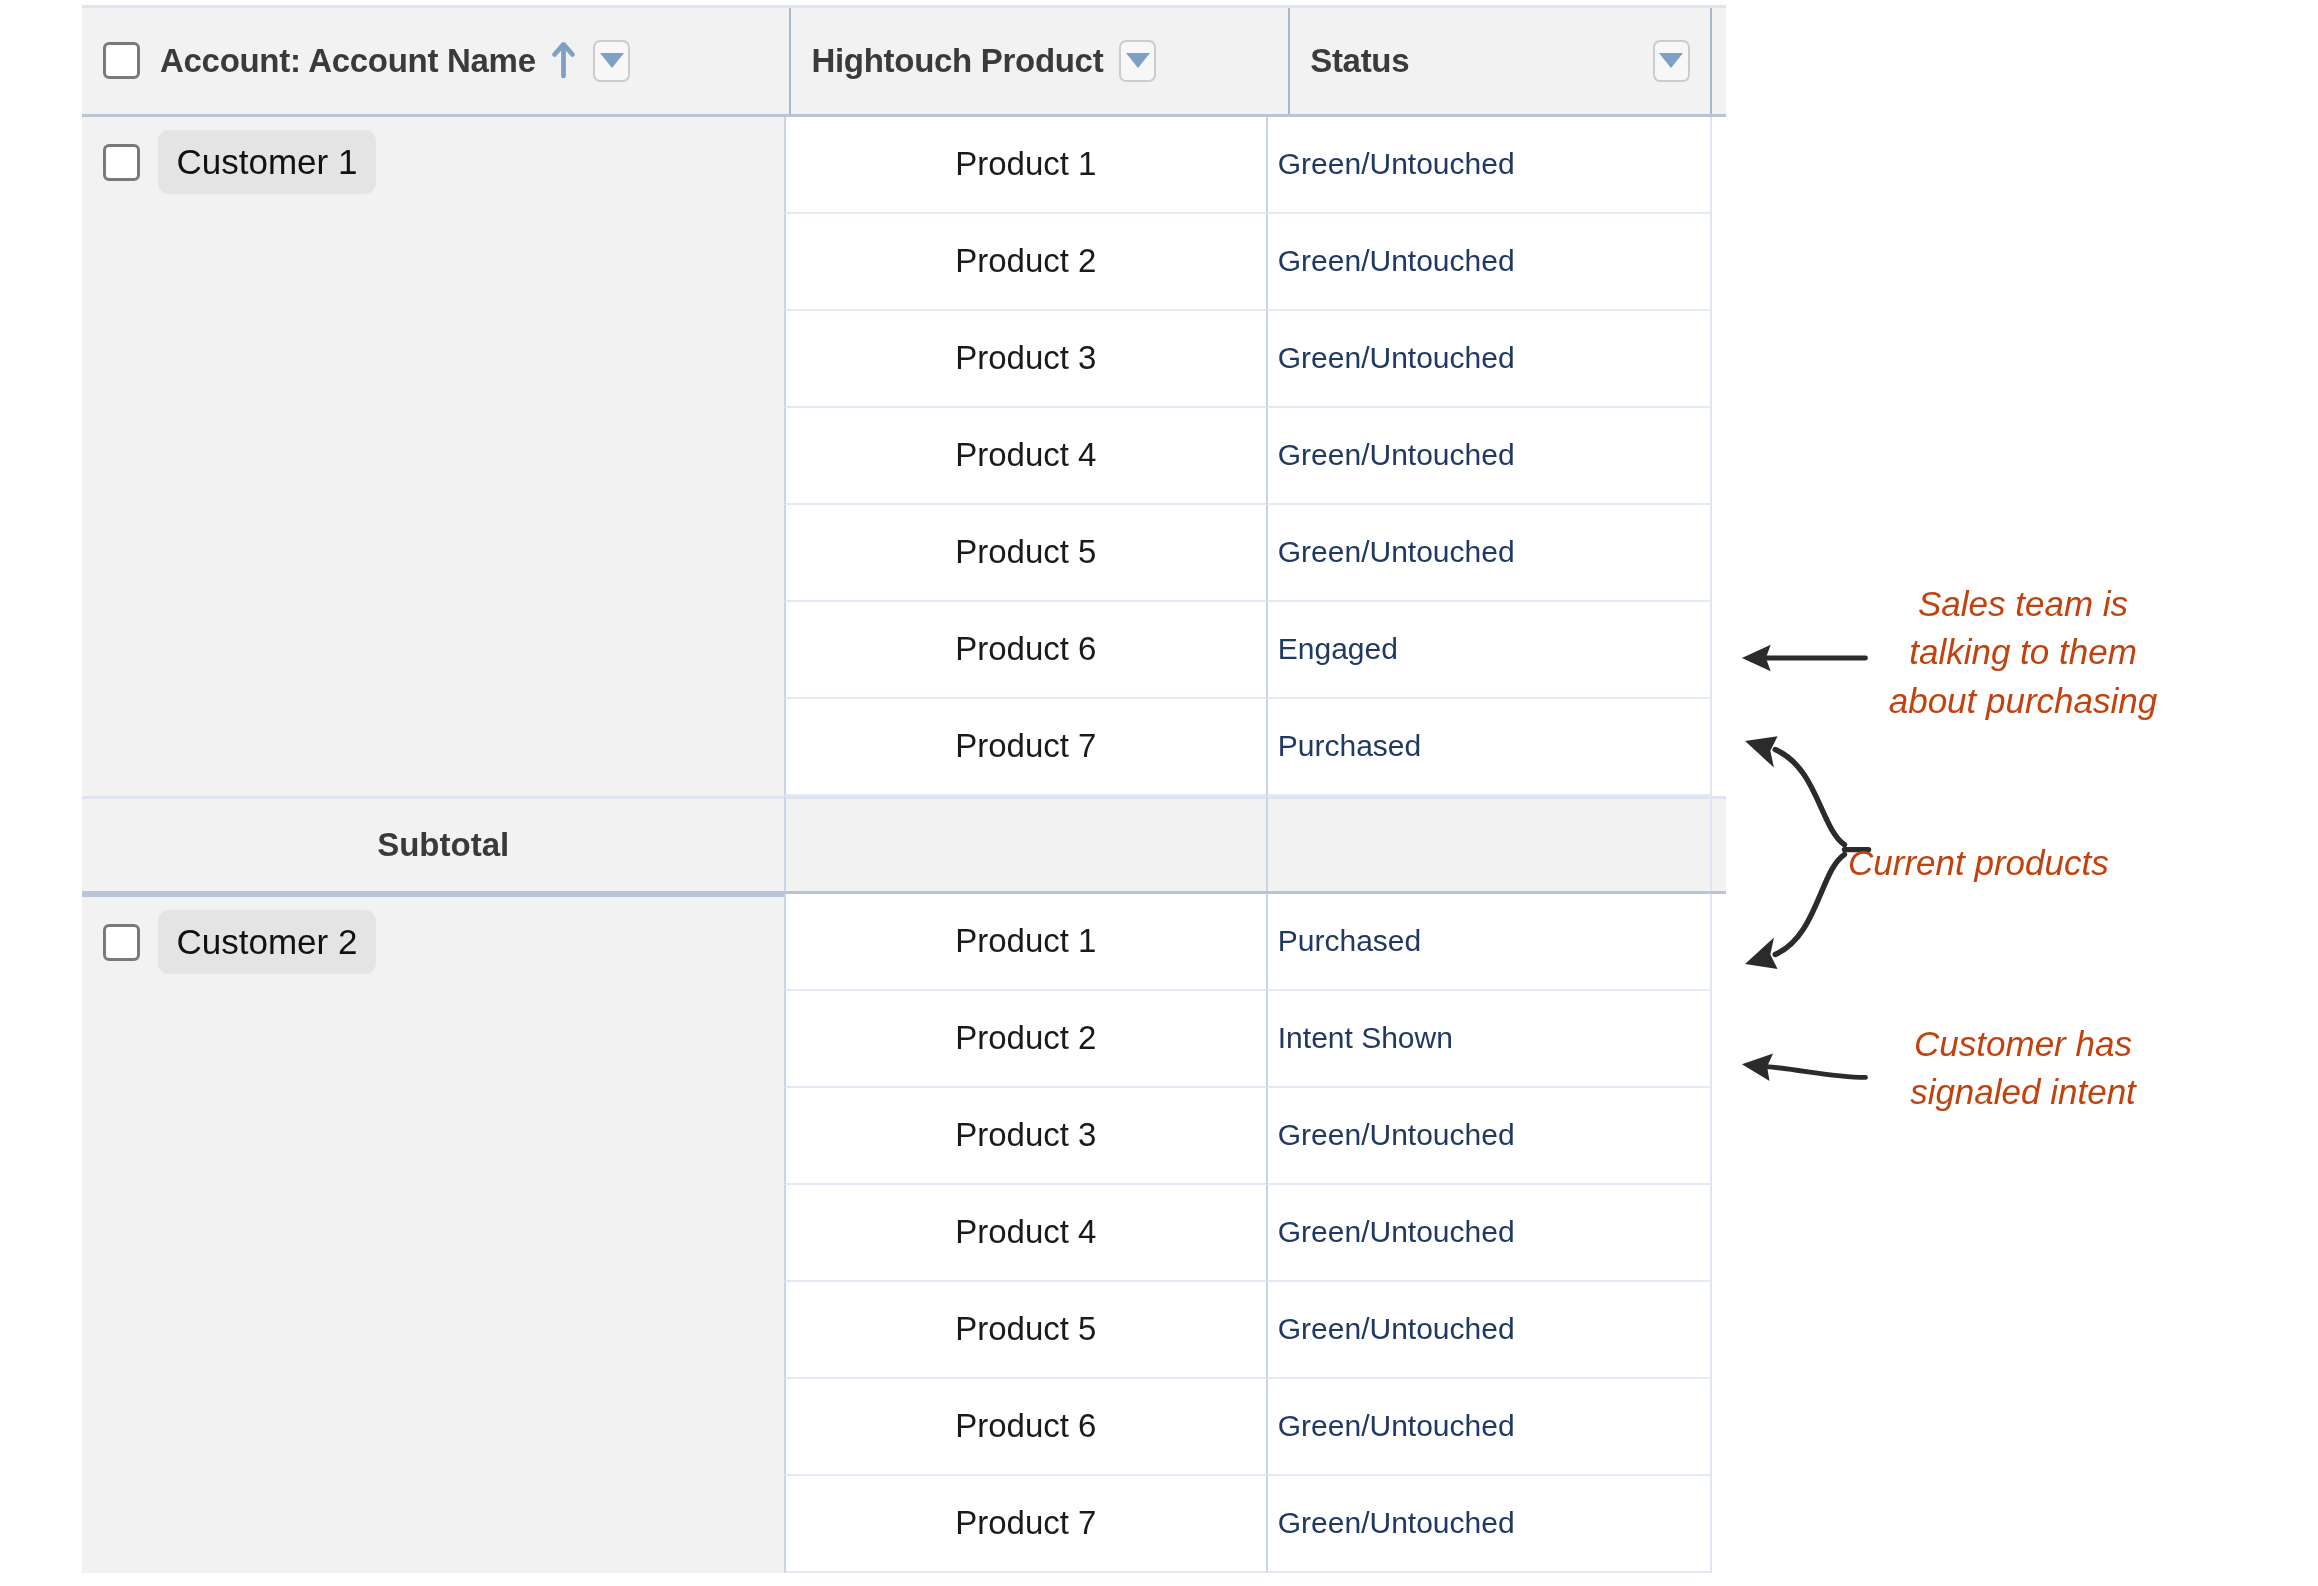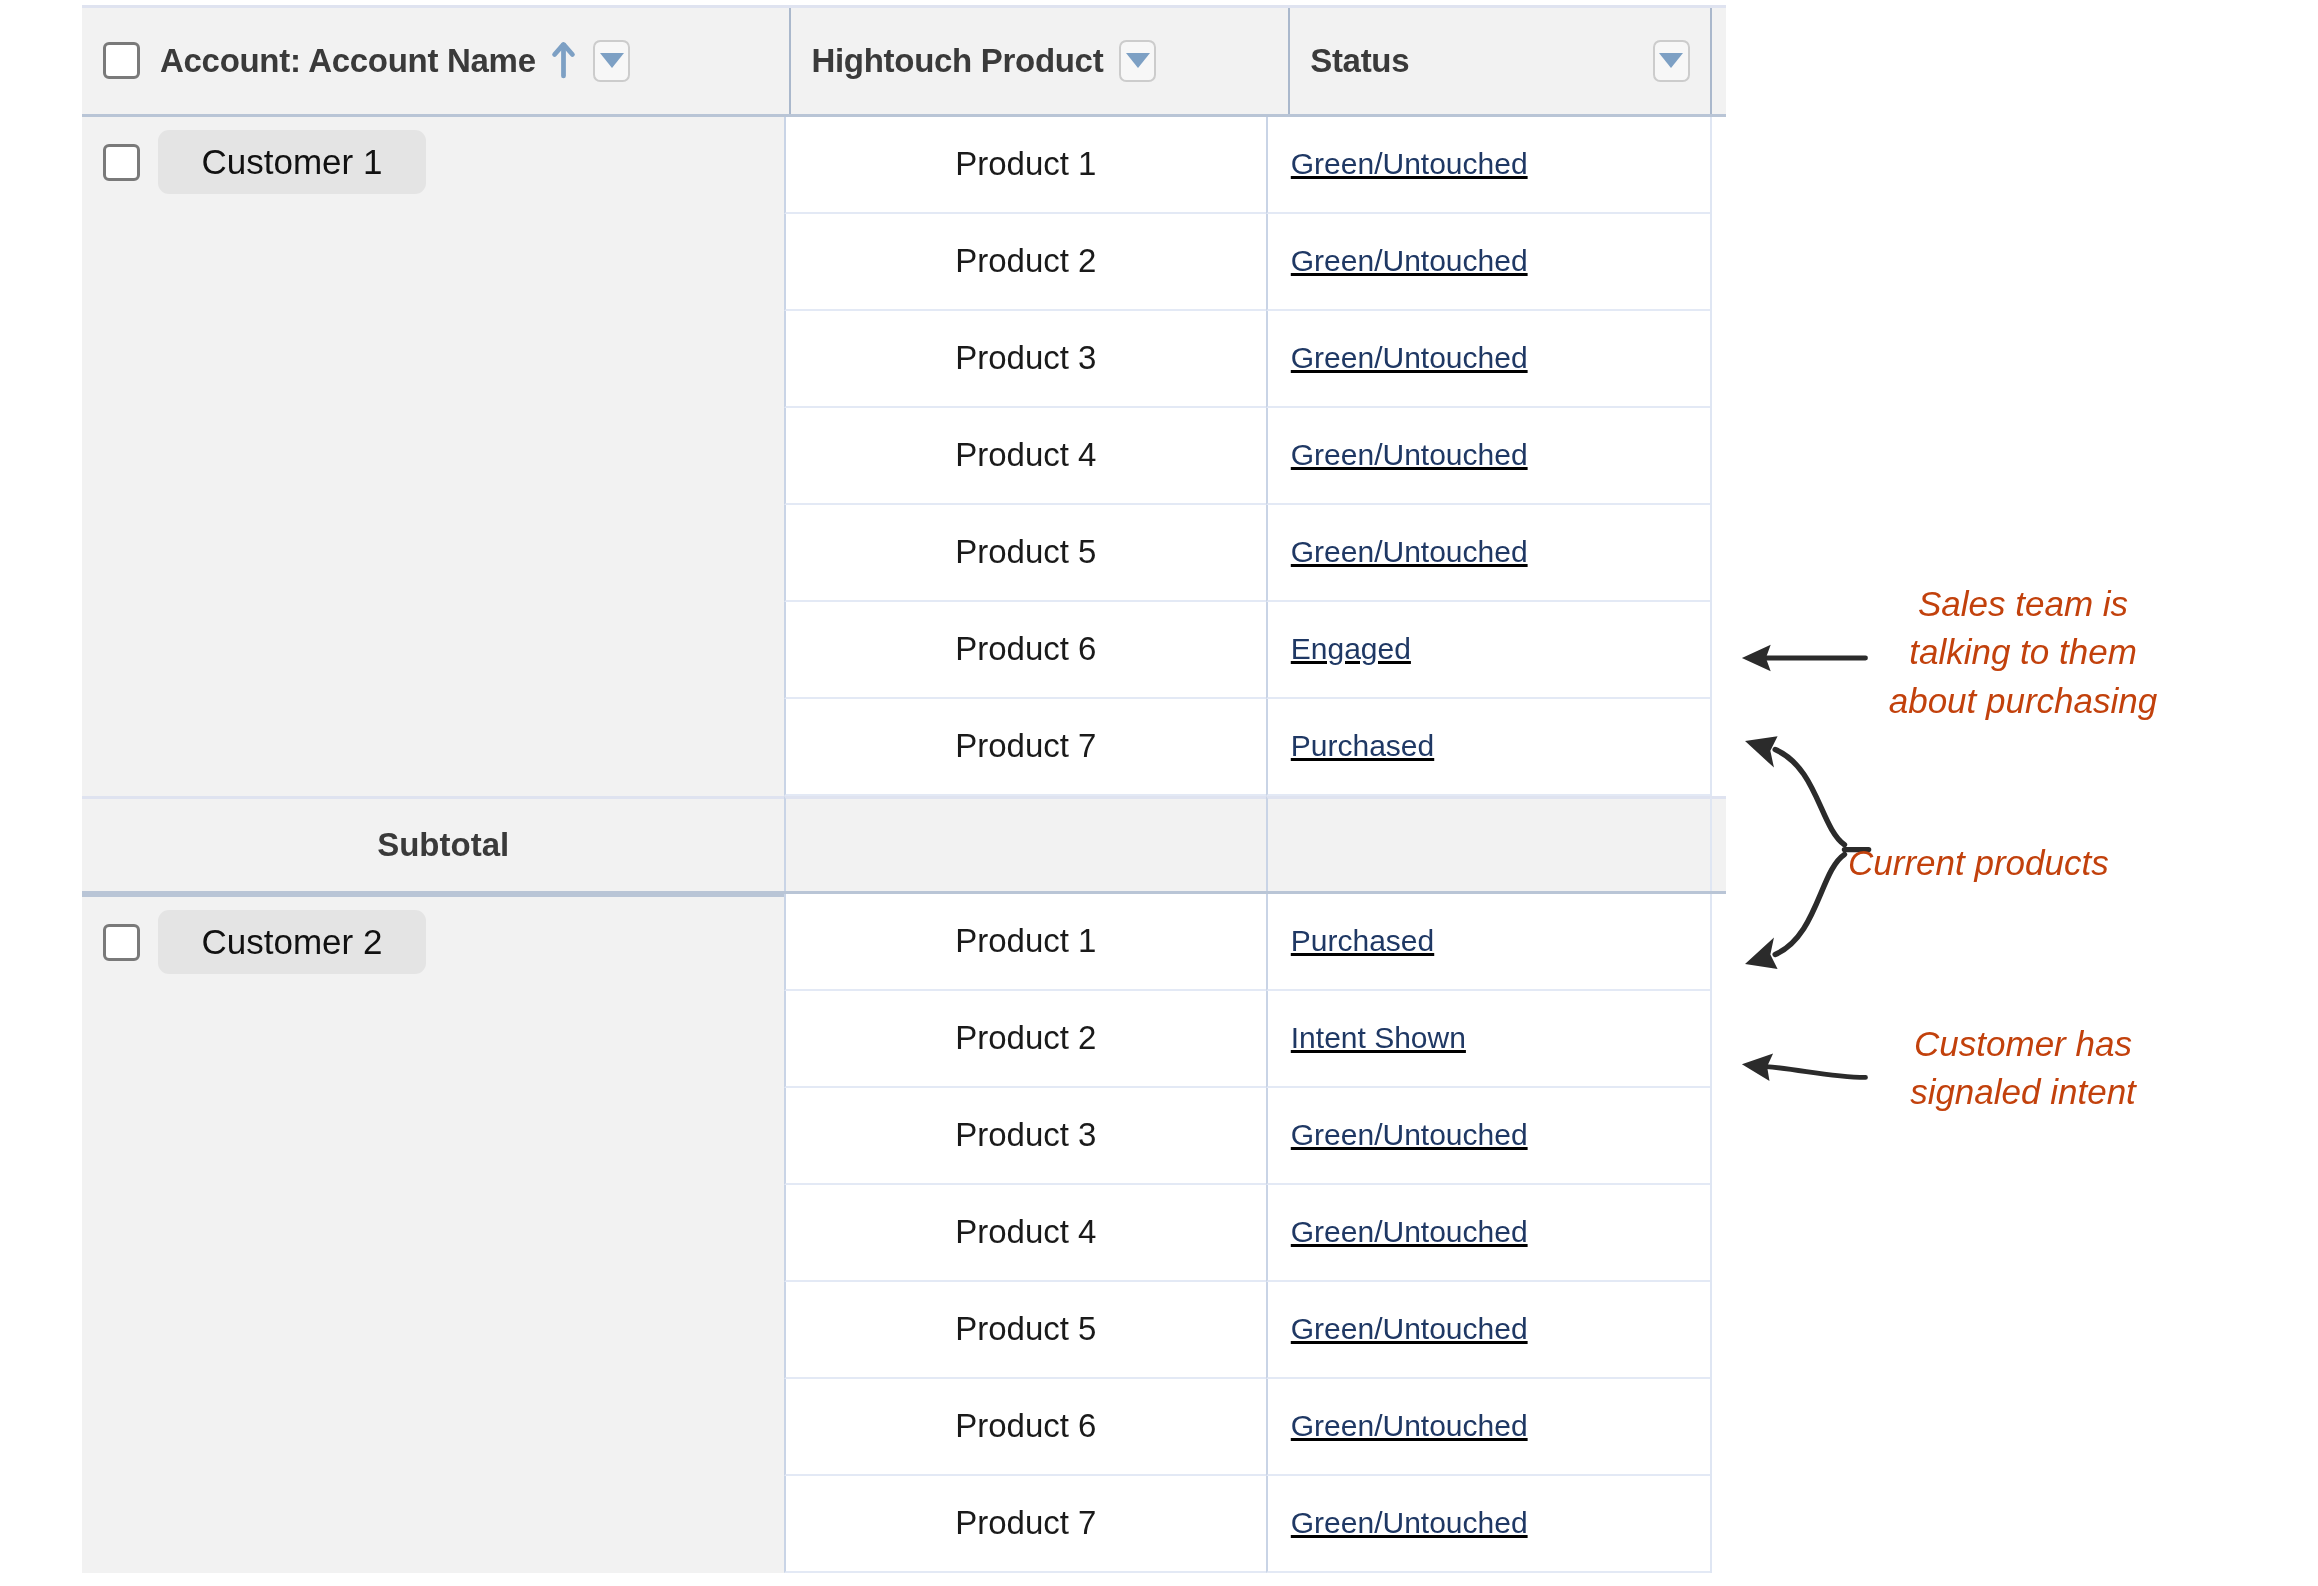--- a/index.html
+++ b/index.html
@@ -119,21 +119,21 @@
   .drow .c-prod,
   .drow .c-stat {
     background: #ffffff;
     display: flex;
     align-items: center;
     border-left: 2.4px solid #c9d4e6;
     border-bottom: 2.4px solid #e3e9f5;
     box-sizing: border-box;
   }
   .drow .c-prod { justify-content: center; }
-  .drow .c-stat { padding-left: 23px; text-decoration: underline; }
+  .drow .c-stat { padding-left: 10px; }
   .drow .c-extra {
     background: #ffffff;
     border-left: 2.4px solid #dfe6f3;
     box-sizing: border-box;
   }
 
   
   .prod-text {
     font-size: 33px;
     color: #1a1a1a;
@@ -150,21 +150,21 @@
     position: absolute;
     left: 20.5px;
     top: 13.3px;
     display: flex;
     align-items: center;
     gap: 18px;
   }
   .acct-chip {
     background: #e4e4e4;
     border-radius: 11px;
-    padding: 12px 44px;
+    padding: 12px 19px;
     font-size: 35px;
     color: #111111;
     white-space: nowrap;
   }
 
   
   .subrow { height: 98px; border-bottom: 3.6px solid #b9c5d6; }
   .subrow .c-acct {
     background: #f2f2f2;
     display: flex;

